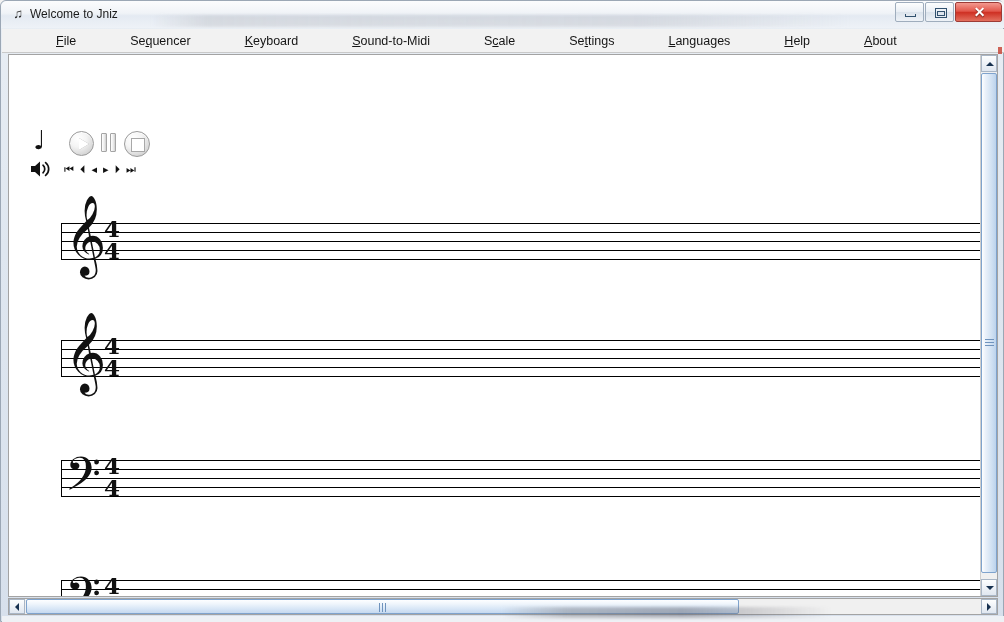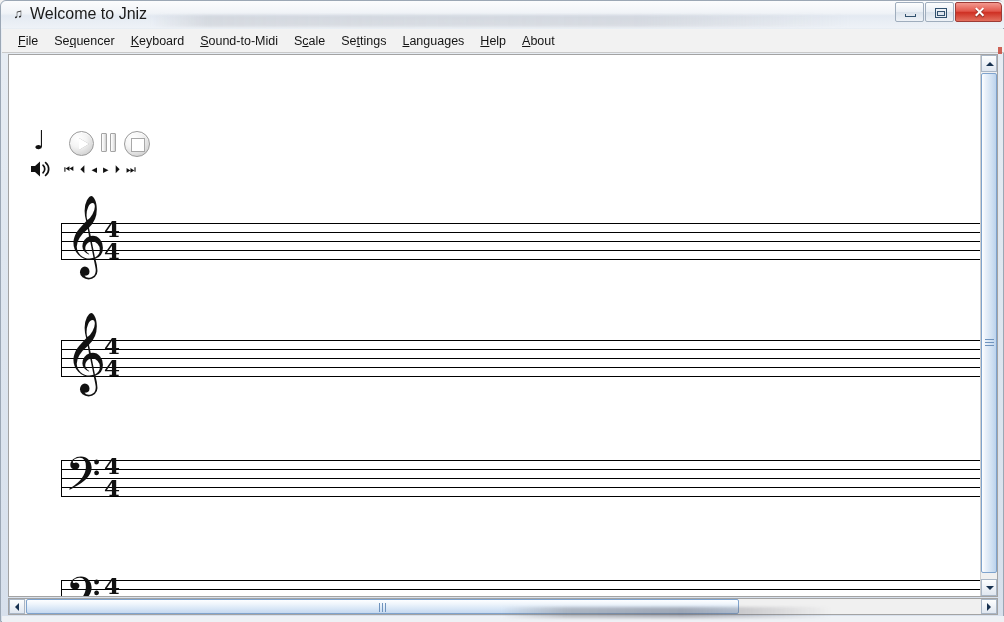--- a/index.html
+++ b/index.html
@@ -44,21 +44,21 @@
     left: 9px; top: 5px;
     width: 16px; height: 16px;
     font-size: 13px;
     line-height: 16px;
     color: #2b2b2b;
     text-align: center;
   }
   .title-text {
     position: absolute;
     left: 29px; top: 5px;
-    font-size: 16px;
+    font-size: 12px;
     line-height: 16px;
     color: #1b1b1b;
     white-space: nowrap;
   }
   
   .ghost-strip {
     position: absolute;
     left: 150px; top: 14px;
     width: 700px; height: 12px;
     background: linear-gradient(to right,
@@ -152,20 +152,21 @@
     display: flex;
     align-items: center;
     padding-left: 8px;
   }
   .menu-item {
     font-size: 12.5px;
     color: #151515;
     padding: 3px 8px 3px 8px;
     white-space: nowrap;
     cursor: default;
+    margin-left: 38px;
   }
   .menu-item u { text-decoration: underline; }
 
   
   .client {
     position: absolute;
     left: 7px; top: 53px;
     width: 990px;
     height: 543px;
     box-sizing: border-box;

